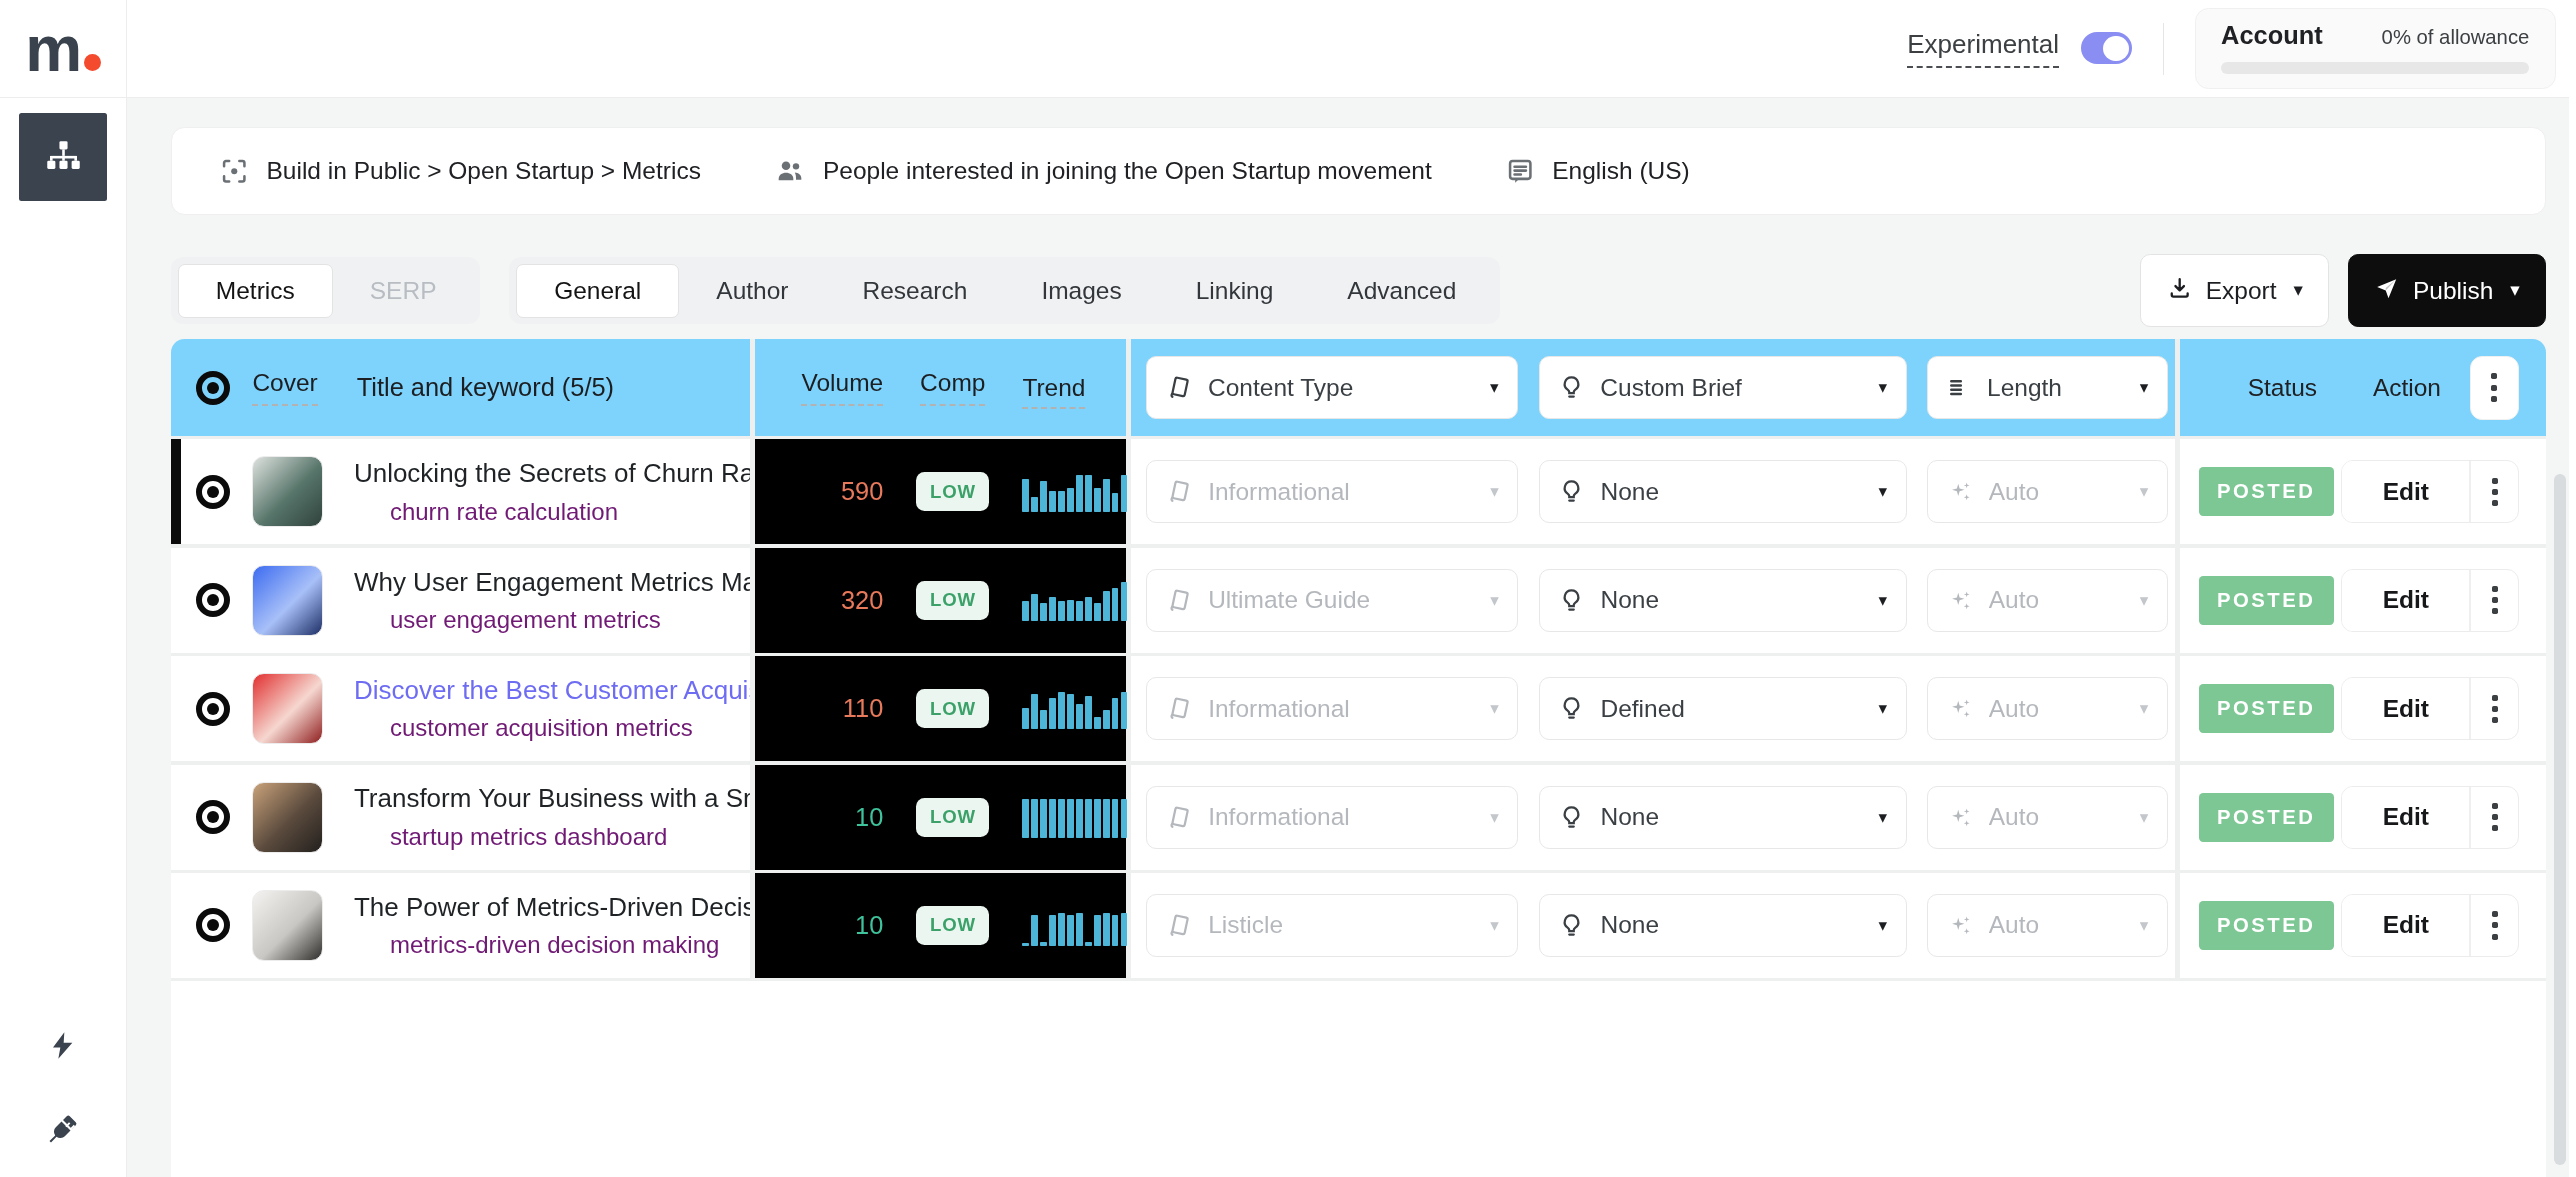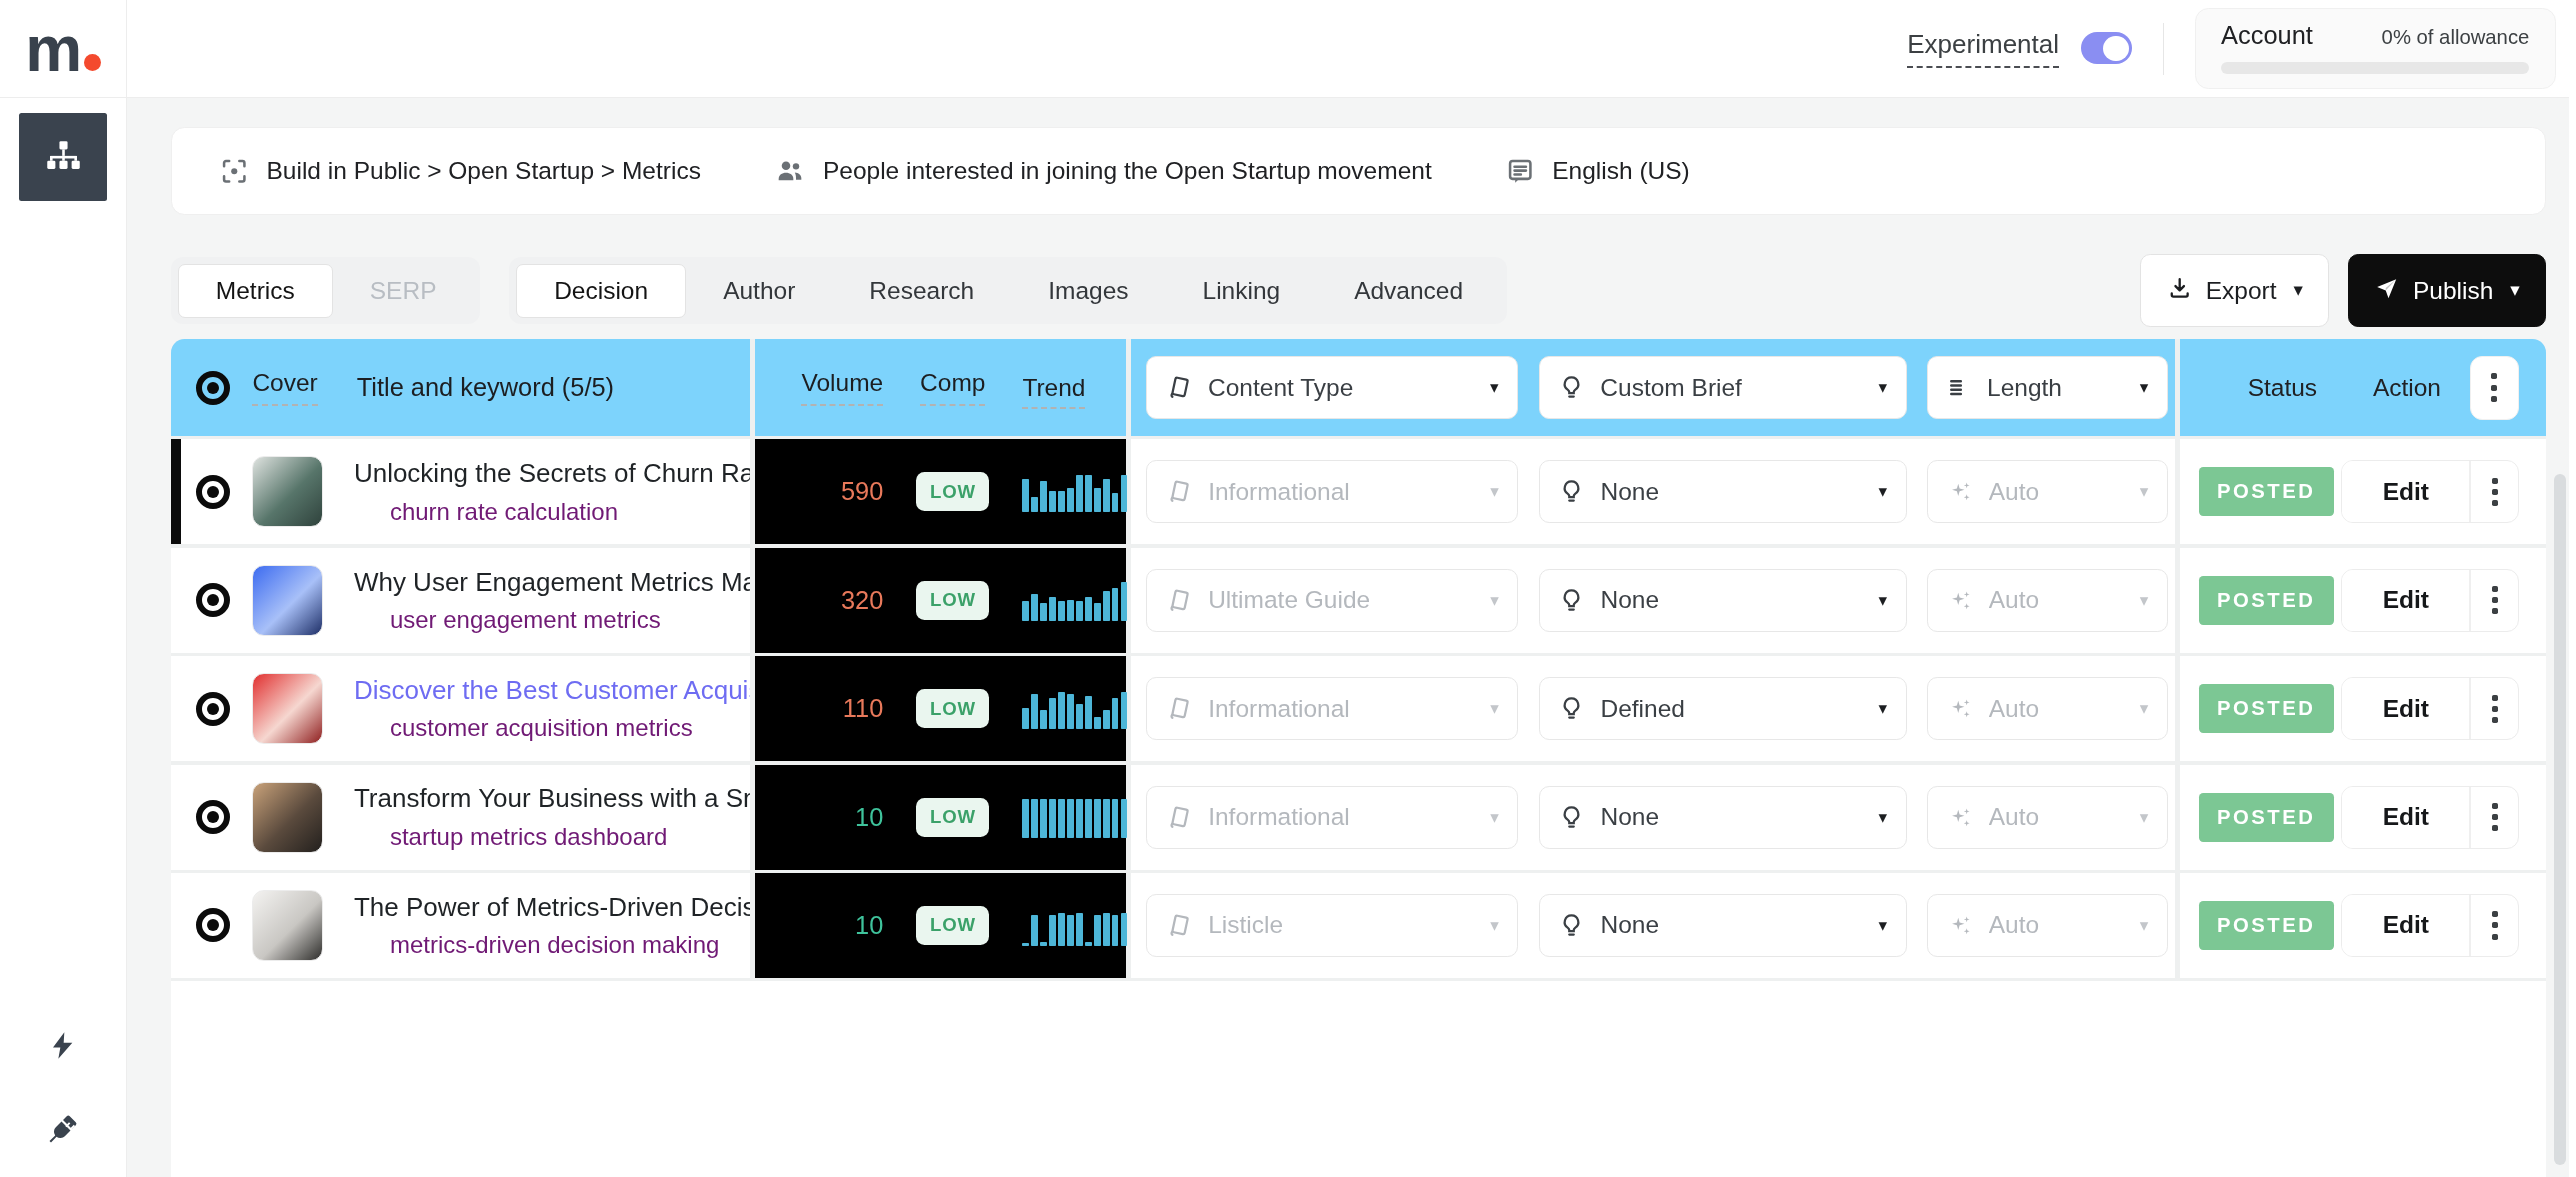--- a/index.html
+++ b/index.html
@@ -16,21 +16,21 @@
   .topbar-right { margin-left:auto; display:flex; align-items:center; gap:30.5px; padding-right:20.3px; }
   .experimental { display:flex; align-items:center; gap:22px; }
   .experimental-label { font-size:26px; font-weight:500; color:#3c4043;
                         border-bottom:2.5px dashed #4a4d52; padding-bottom:6.8px; }
   .toggle { position:relative; width:51px; height:32px; border-radius:16px; background:#8a8ef2; }
   .toggle .knob { position:absolute; top:3.4px; right:3.4px; width:25.4px; height:25.4px; border-radius:50%; background:#fff; }
   .tb-divider { width:1.7px; height:52px; background:#e6e6e6; }
   .account-card { width:361px; height:81px; background:#fafafa; border:1.7px solid #f0f0f0; border-radius:13.5px;
                   padding:12px 25.4px 0 25.4px; }
   .account-row { display:flex; align-items:baseline; justify-content:space-between; }
-  .account-title { font-size:25.4px; font-weight:400; color:#202124; }
+  .account-title { font-size:25.4px; font-weight:700; color:#202124; }
   .account-allow { font-size:20.3px; color:#3c4043; }
   .account-bar { margin-top:12px; height:12px; border-radius:6px; background:#e7e7e7; }
 
   
   .frame { display:flex; height:1079px; }
   .sidebar { position:relative; width:127px; background:#fff; border-right:1.7px solid #ededed; flex:none; }
   .nav-btn { margin:15.2px auto 0 auto; width:88px; height:88px; background:#3a434e; border-radius:2.5px;
              display:flex; align-items:center; justify-content:center; color:#fff; }
   .side-bottom { position:absolute; left:0; bottom:30.5px; width:100%; display:flex; flex-direction:column;
                  align-items:center; gap:47px; color:#3a434e; }
@@ -218,21 +218,21 @@
     </div>
 
     <div class="toolbar">
 
       <div class="seg">
         <div class="seg-item active">Metrics</div>
         <div class="seg-item disabled">SERP</div>
       </div>
 
       <div class="seg seg-tabs">
-        <div class="seg-item active">Decision</div>
+        <div class="seg-item active">General</div>
         <div class="seg-item">Author</div>
         <div class="seg-item">Research</div>
         <div class="seg-item">Images</div>
         <div class="seg-item">Linking</div>
         <div class="seg-item">Advanced</div>
       </div>
 
       <div class="toolbar-right">
         <button class="btn">
           <span class="ic">

